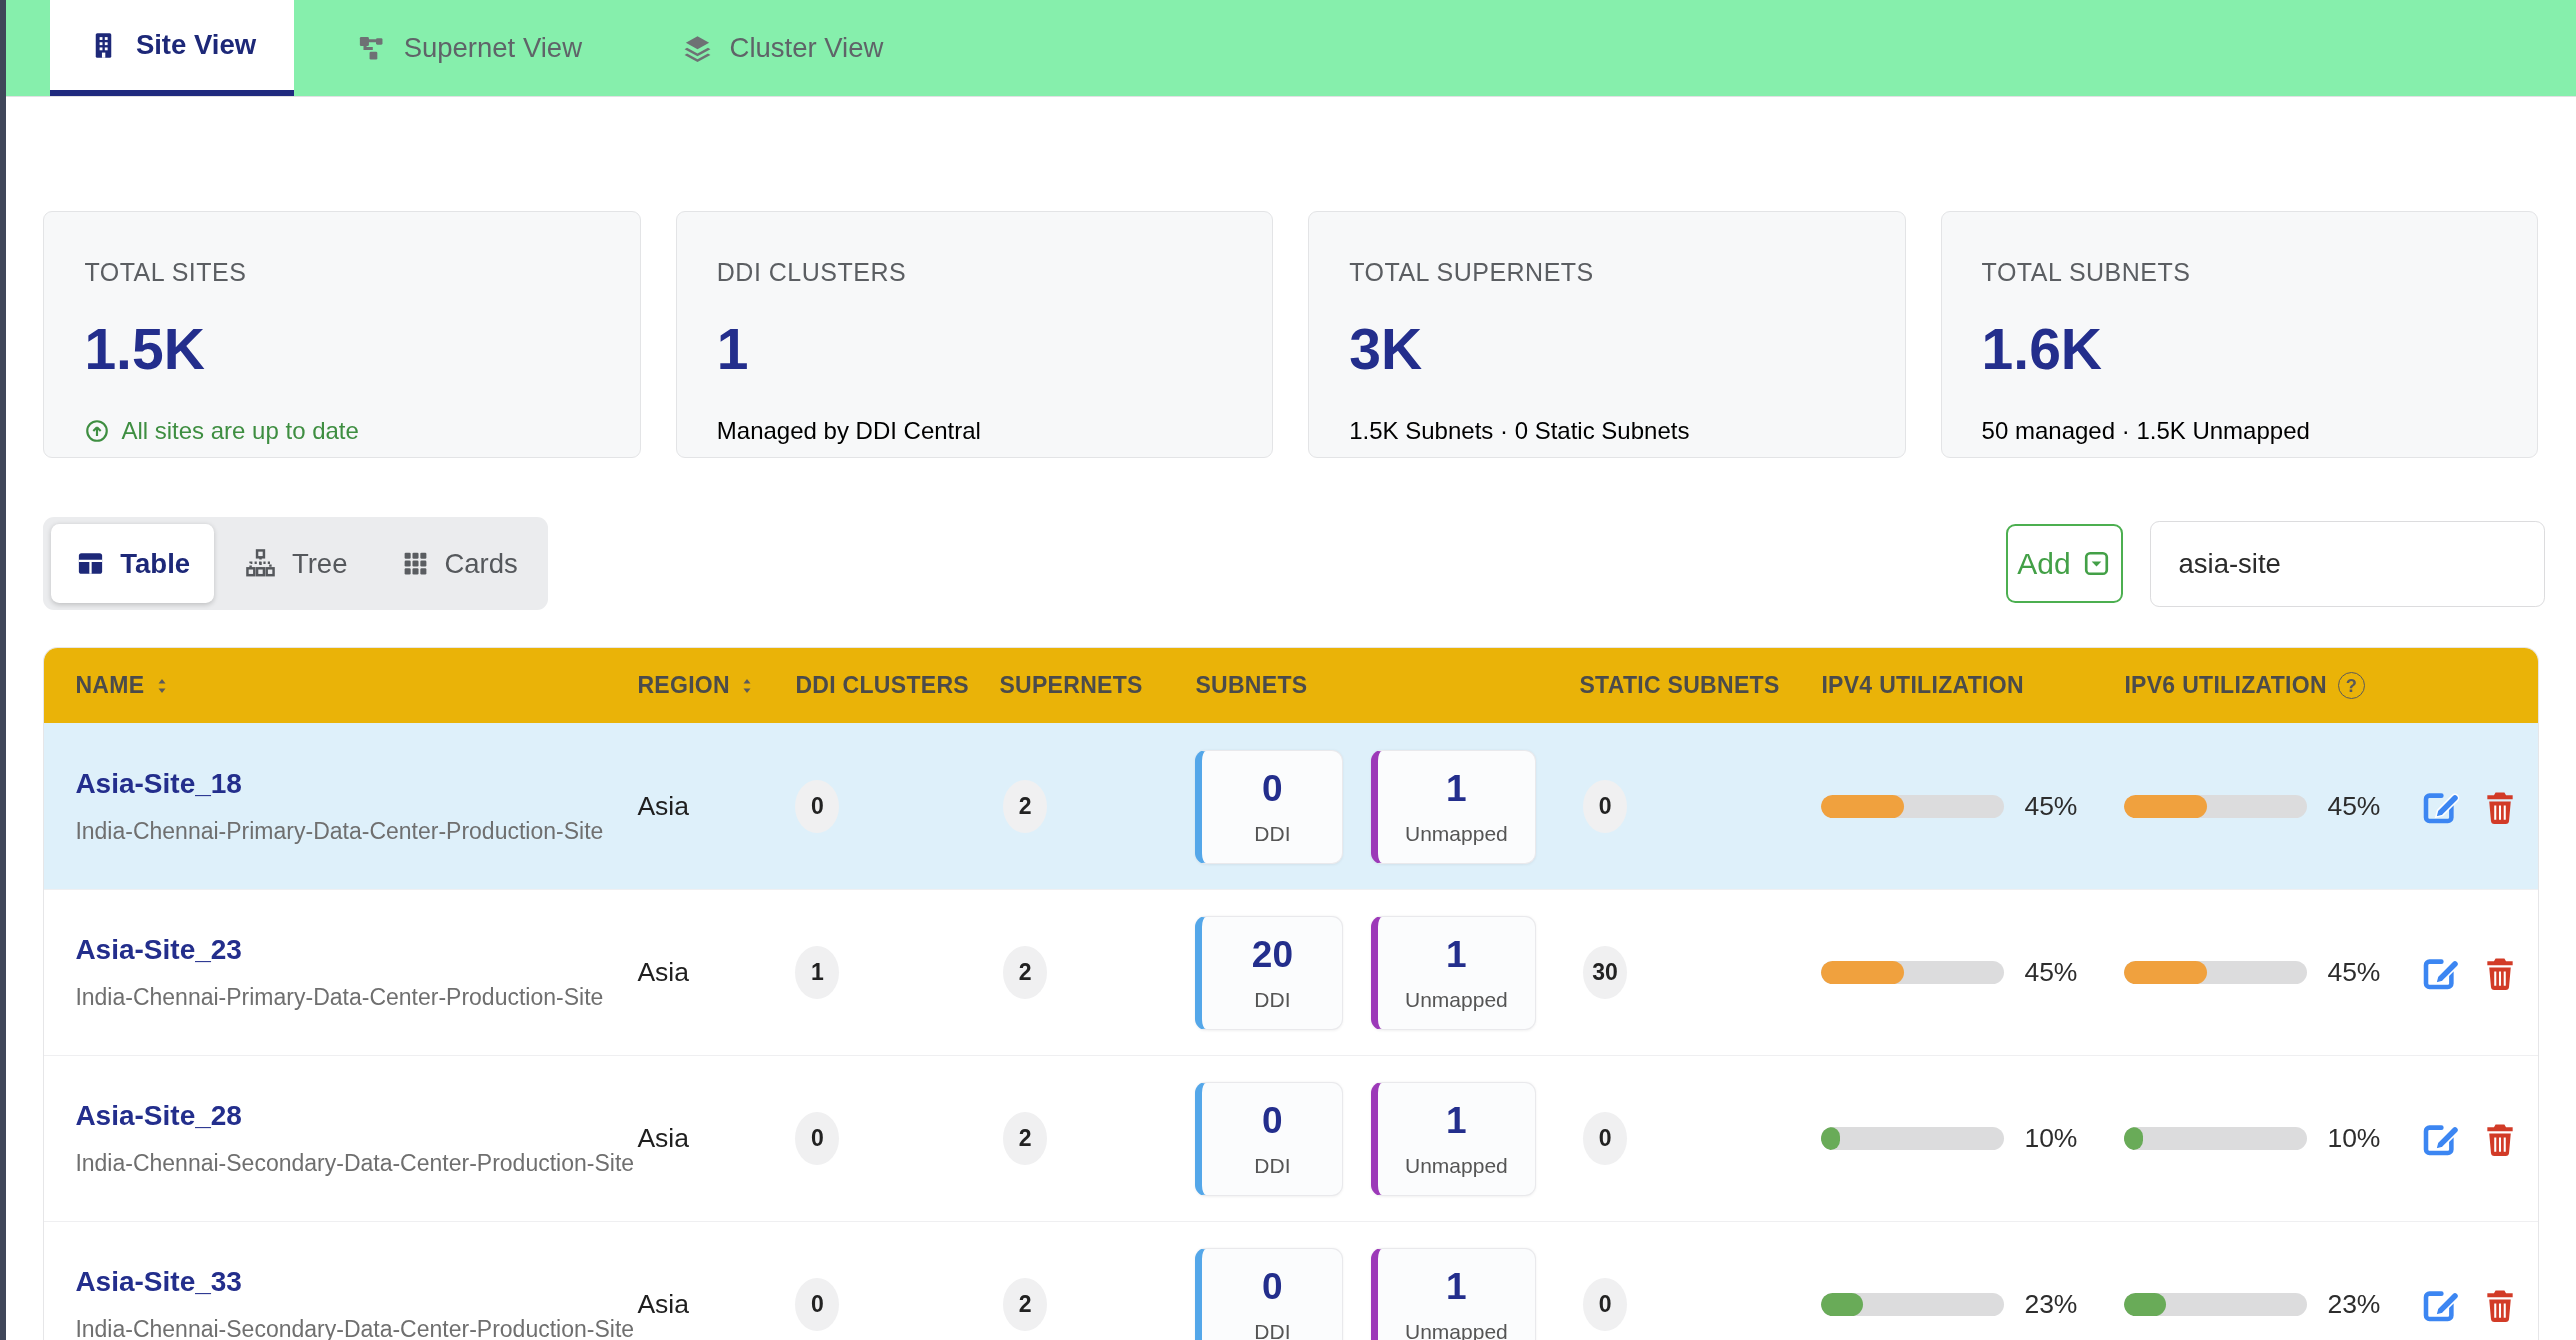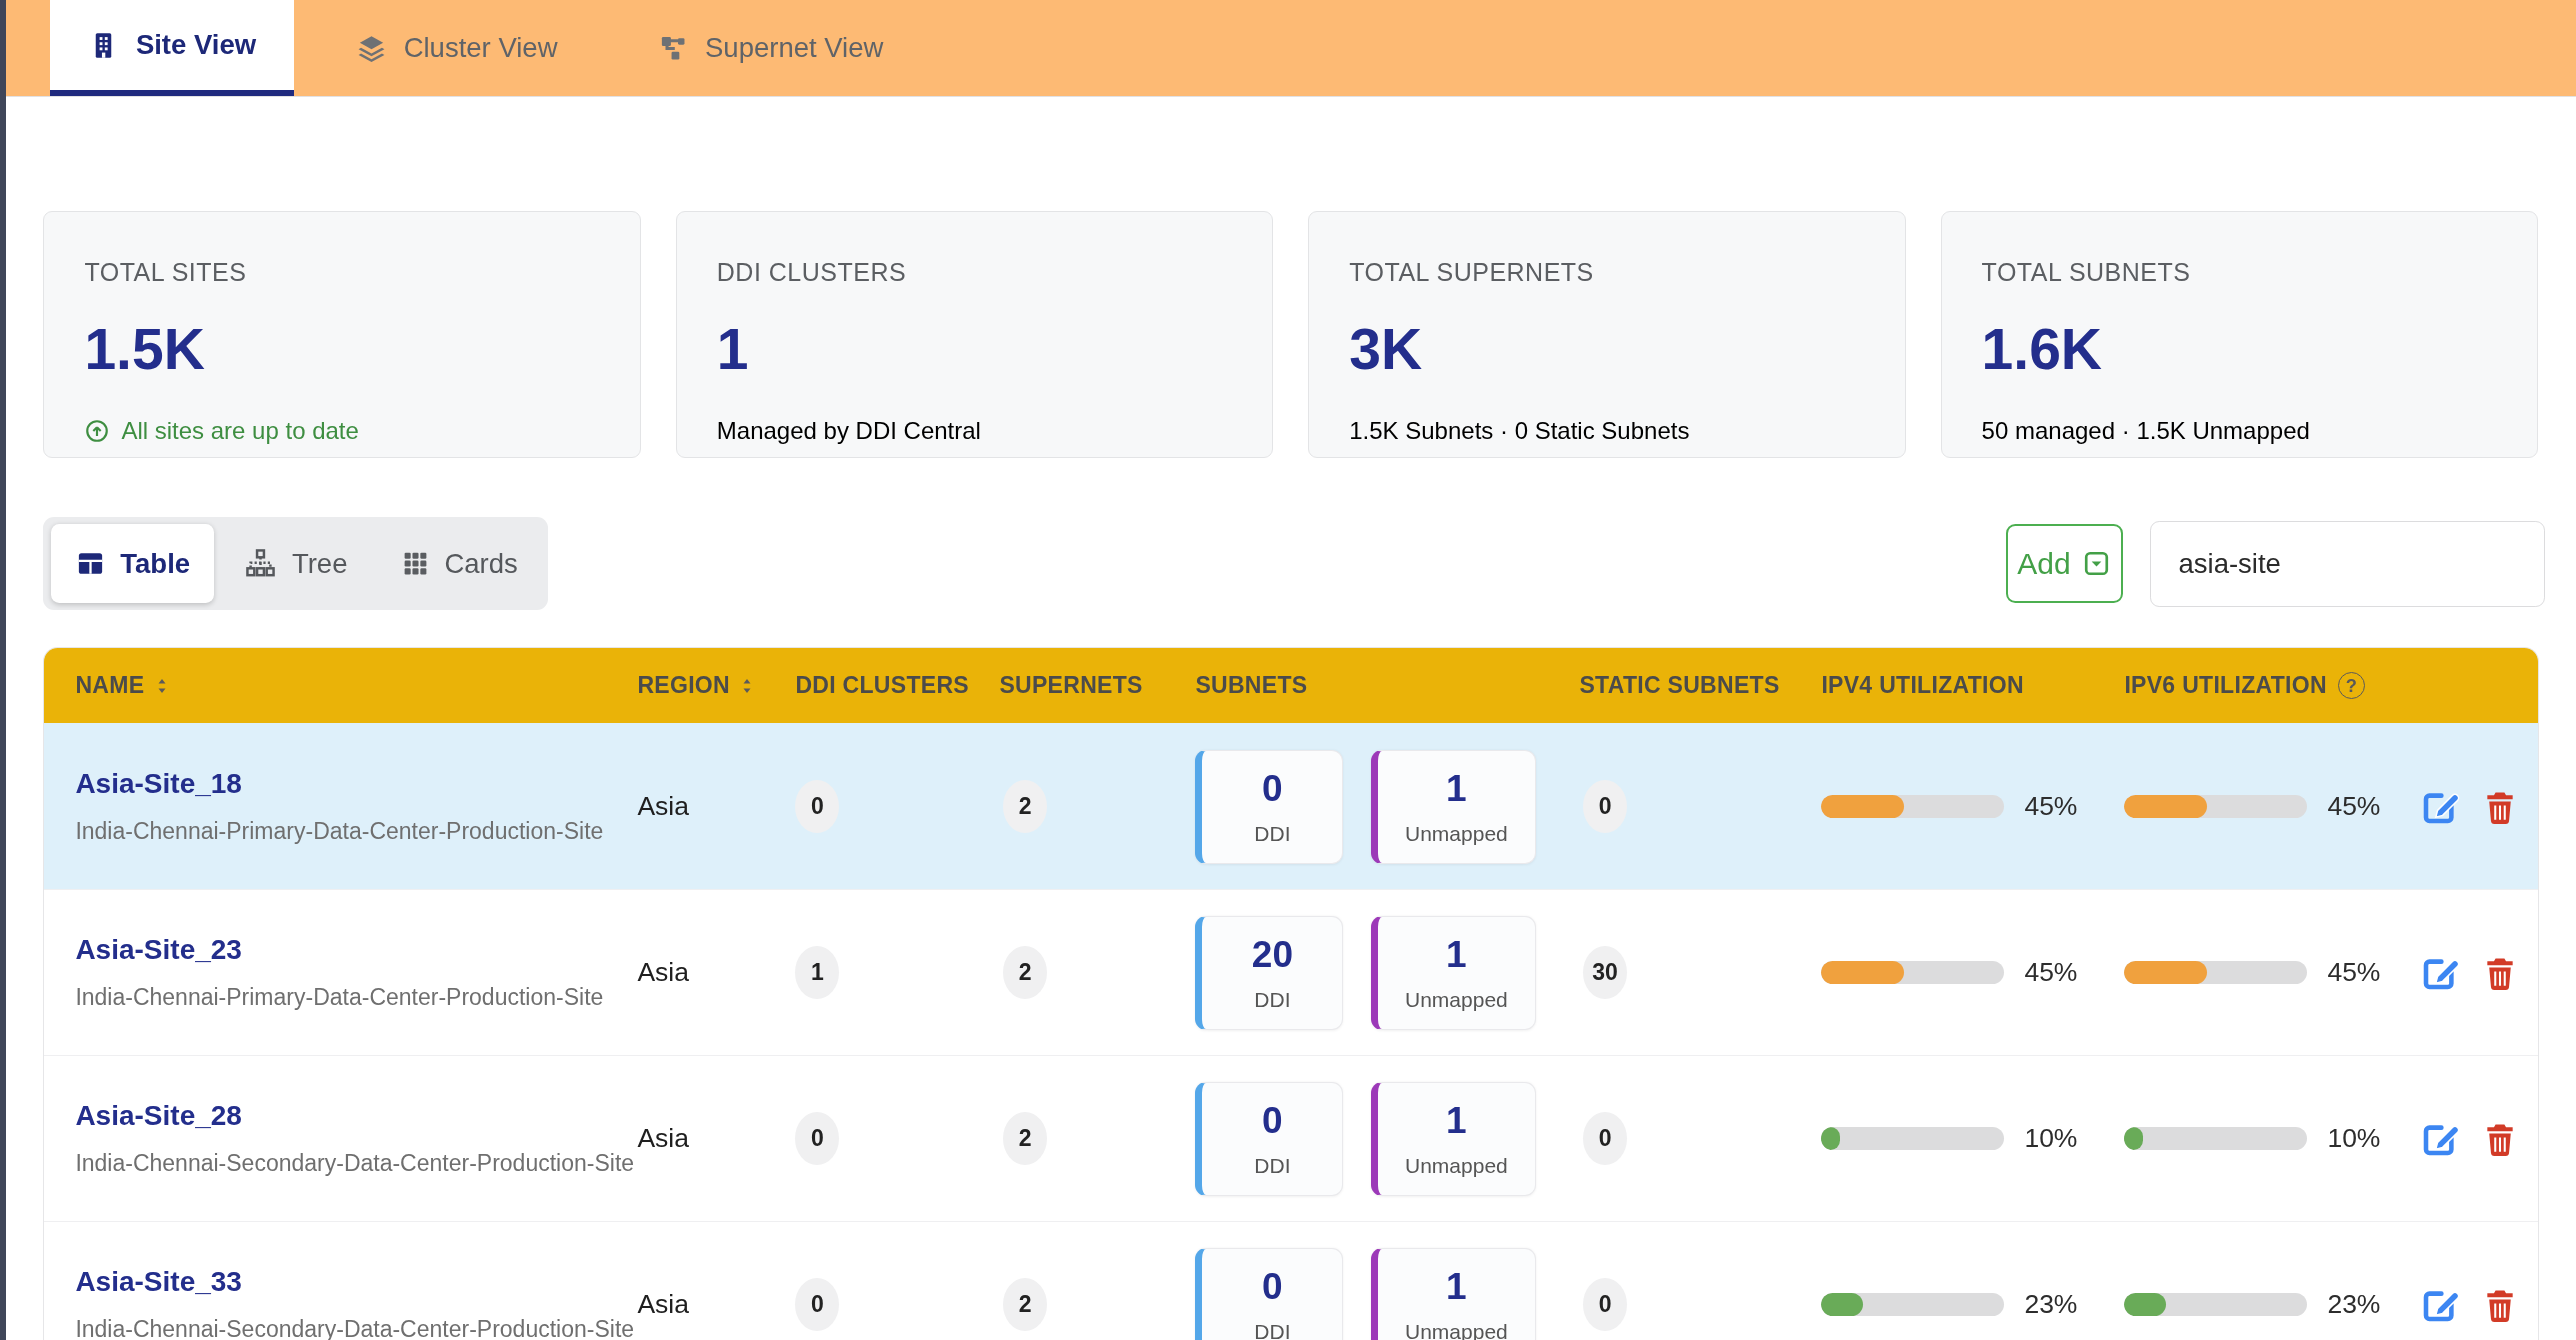--- a/index.html
+++ b/index.html
@@ -15,21 +15,21 @@
   
   .side-strip {
     position: absolute; left: 0; top: 0; bottom: 0;
     width: 6.4px; background: #3f4659; z-index: 5;
   }
   .main { margin-left: 6.4px; }
 
   
   .tabbar {
     height: 97px;
-    background: #fdba74;
+    background: #86efac;
     border-bottom: 1.8px solid #e1e1e3;
     display: flex; align-items: stretch;
   }
   .tab {
     display: flex; align-items: center; gap: 16.5px;
     padding: 0 38px; cursor: pointer;
     font-size: 27.5px; color: #5f6368; position: relative;
   }
   .tab .ticon { display:flex; align-items:center; }
   .tab.active {
@@ -184,38 +184,38 @@
               <rect x="13" y="9.5" width="2.2" height="2.2" fill="#fff"></rect>
             <rect x="9" y="13.5" width="2.2" height="2.2" fill="#fff"></rect>
               <rect x="13" y="13.5" width="2.2" height="2.2" fill="#fff"></rect>
             <rect x="10.8" y="17.5" width="2.6" height="4" fill="#fff"></rect>
           </svg>
         </span>
         <span>Site View</span>
       </div>
       <div class="tab">
         <span class="ticon">
-          <svg width="31" height="31" viewBox="0 0 24 24" fill="#6e7174">
-            <path d="M12 2.6l9 5-9 5-9-5z"></path>
-            <path d="M3.9 11.4L12 15.9l8.1-4.5 1.9 1.1-10 5.5-10-5.5z"></path>
-            <path d="M3.9 15.9L12 20.4l8.1-4.5 1.9 1.1-10 5.5-10-5.5z"></path>
-          </svg>
-        </span>
-        <span>Cluster View</span>
-      </div>
-      <div class="tab">
-        <span class="ticon">
           <svg width="31" height="31" viewBox="0 0 24 24">
             <path d="M7 6v6h6M7 6h9" stroke="#6e7174" stroke-width="2.4" fill="none"></path>
             <rect x="3" y="3" width="7" height="7" rx="1" fill="#6e7174"></rect>
             <rect x="15.5" y="4" width="5" height="5" rx="1" fill="#6e7174"></rect>
             <rect x="10.5" y="14.5" width="6" height="6" rx="1" fill="#6e7174"></rect>
           </svg>
         </span>
         <span>Supernet View</span>
+      </div>
+      <div class="tab">
+        <span class="ticon">
+          <svg width="31" height="31" viewBox="0 0 24 24" fill="#6e7174">
+            <path d="M12 2.6l9 5-9 5-9-5z"></path>
+            <path d="M3.9 11.4L12 15.9l8.1-4.5 1.9 1.1-10 5.5-10-5.5z"></path>
+            <path d="M3.9 15.9L12 20.4l8.1-4.5 1.9 1.1-10 5.5-10-5.5z"></path>
+          </svg>
+        </span>
+        <span>Cluster View</span>
       </div>
     </div>
 
     <div class="cards-row">
       <div class="stat-card">
         <div class="stat-title">TOTAL SITES</div>
         <div class="stat-value">1.5K</div>
         <div class="stat-sub success">
           <span>
             <svg width="26" height="26" viewBox="0 0 24 24" fill="none" stroke="#3e8e41" stroke-width="2">

